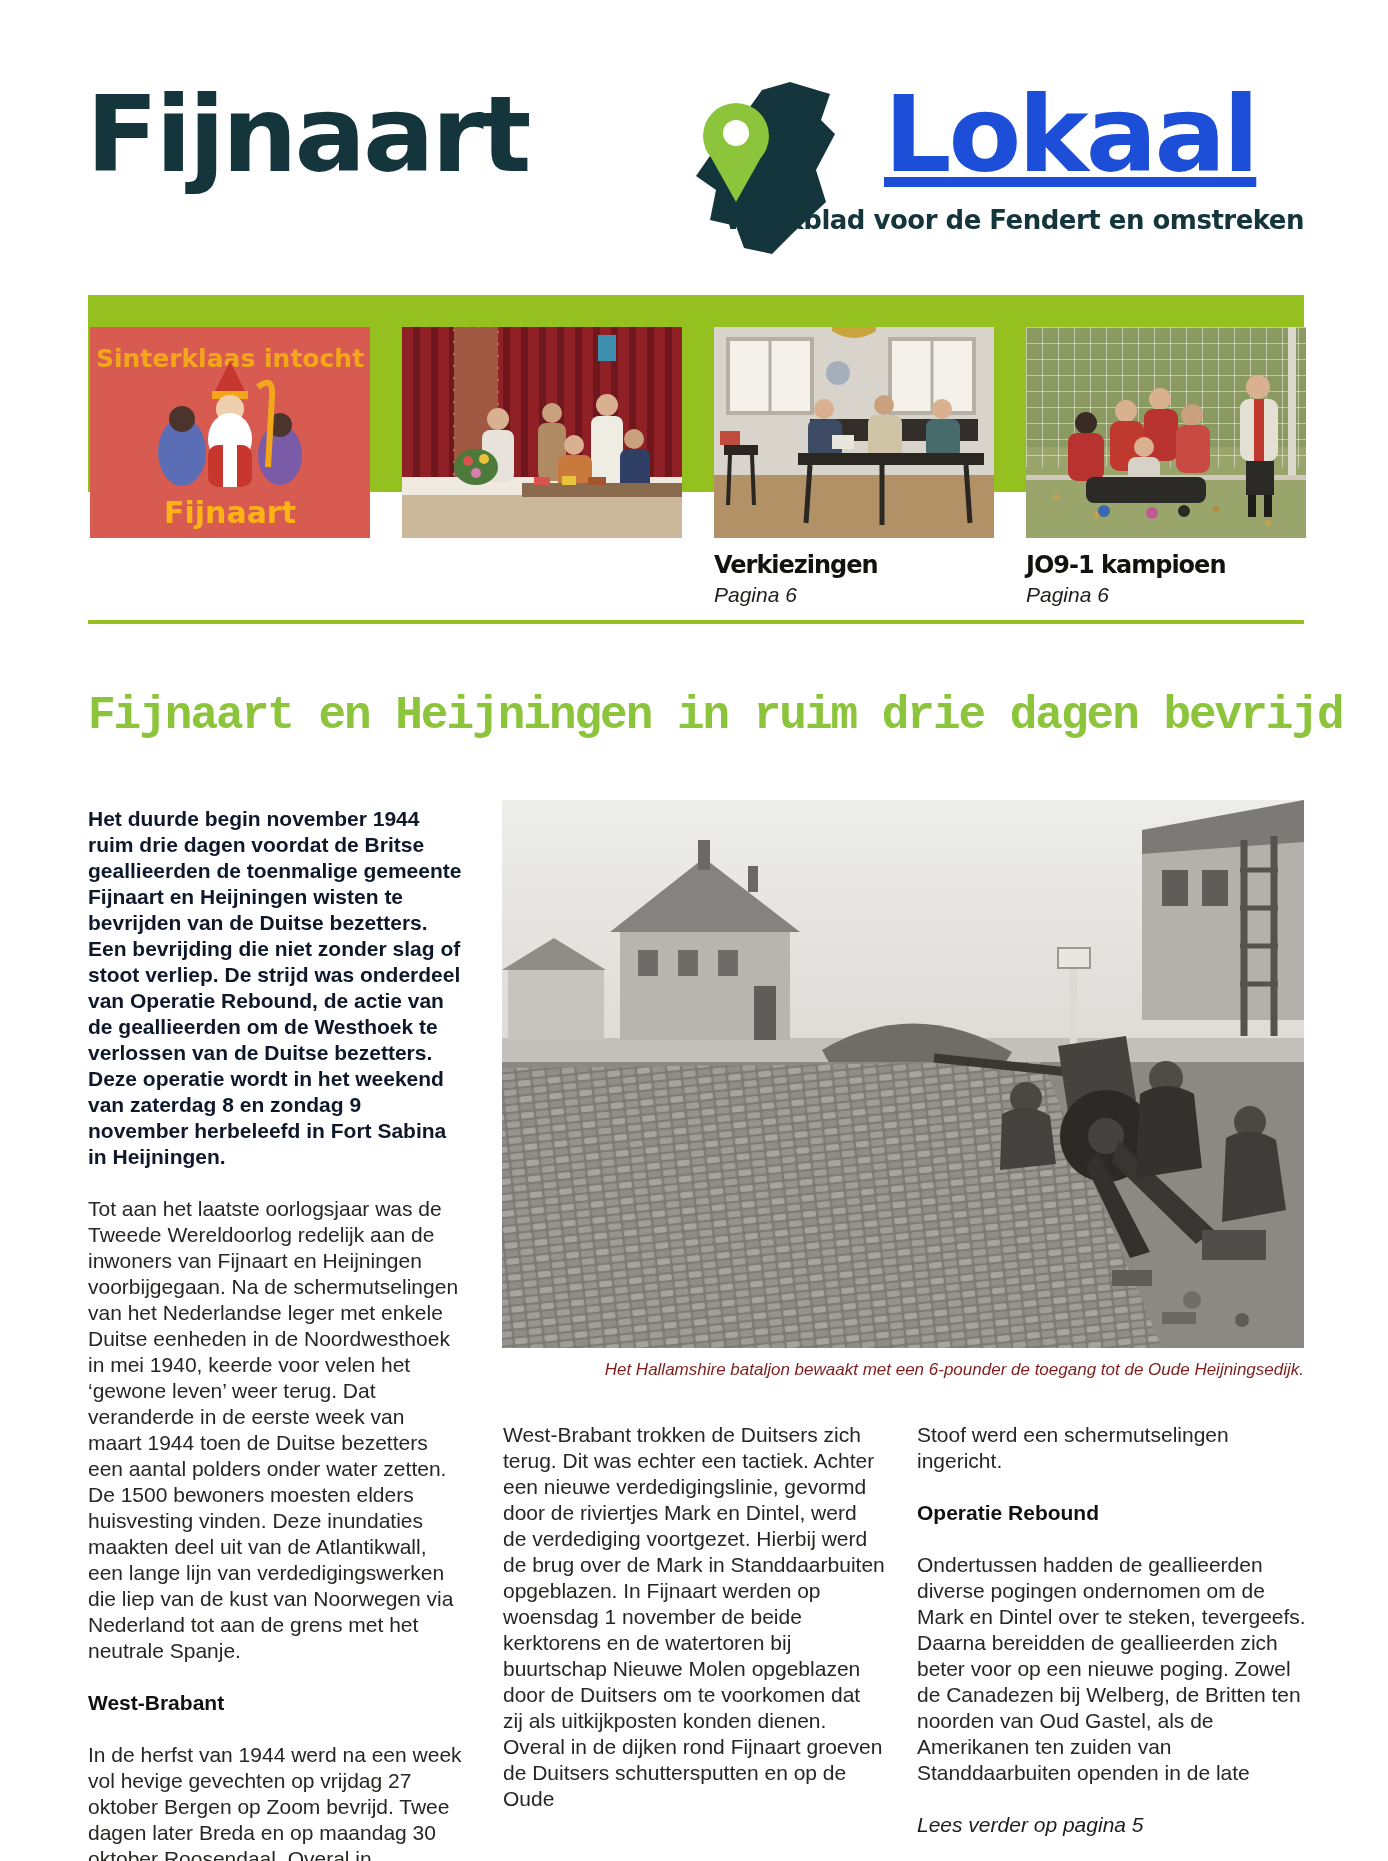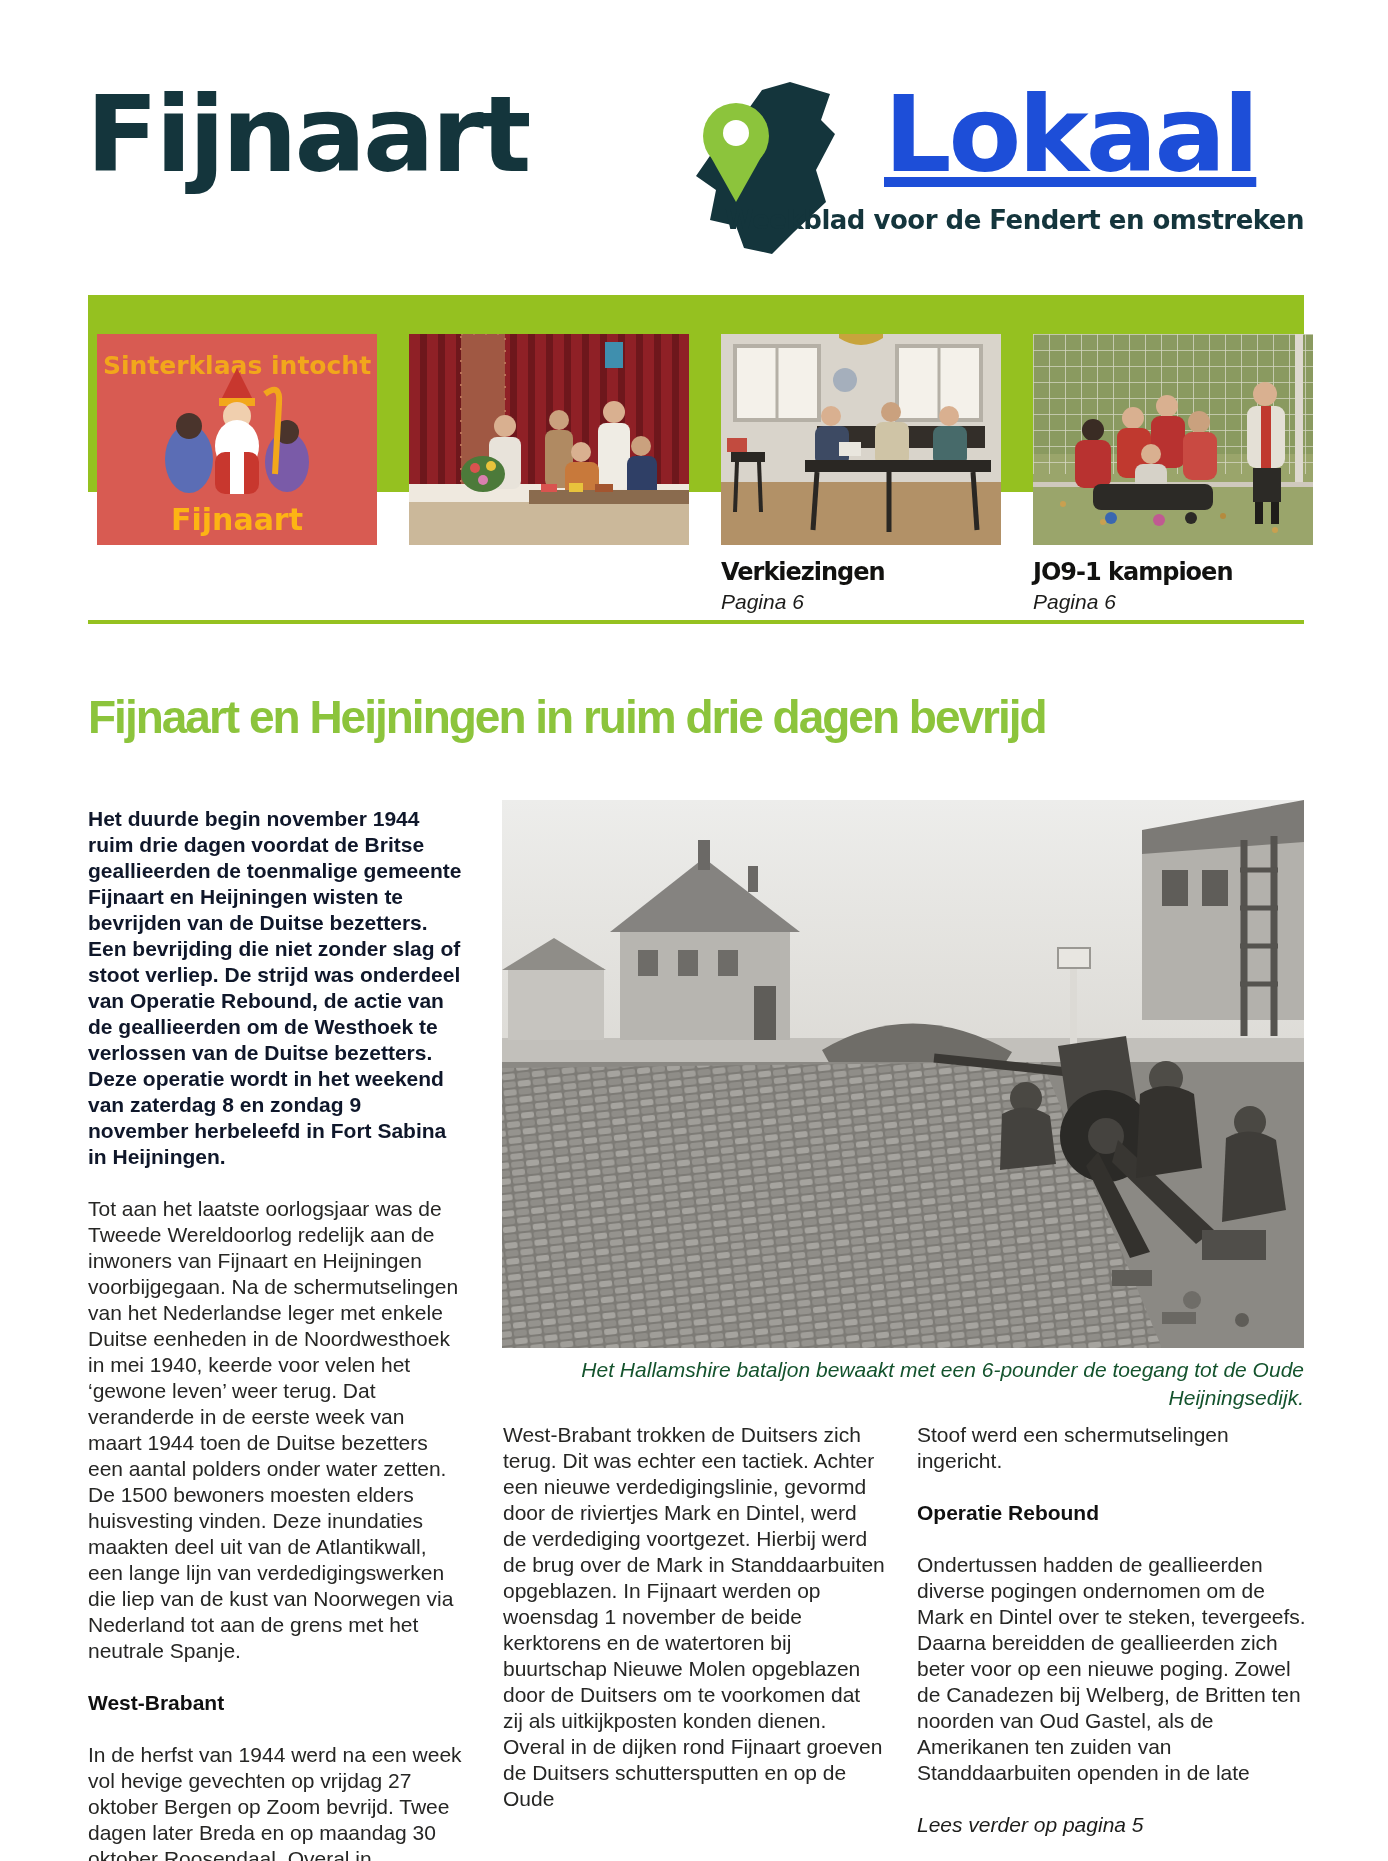--- a/index.html
+++ b/index.html
@@ -10,48 +10,48 @@
   
   .mast-word{font-family:"DejaVu Sans", sans-serif;font-weight:bold;font-size:106px;line-height:1;
              letter-spacing:-3px;white-space:nowrap;}
   .mast-left{left:86px;top:82px;color:#14353c;}
   .mast-right{left:884px;top:82px;color:#1d4ed8;text-decoration:underline;}
   .tagline{right:84px;top:205px;font-family:"DejaVu Sans", sans-serif;font-weight:bold;
            font-size:26px;color:#14353c;letter-spacing:-0.5px;white-space:nowrap;}
 
   
   .green-band{left:88px;top:295px;width:1216px;height:197px;background:#95c120;}
-  .teaser{left:0;top:325px;width:308px;margin:9px;}
+  .teaser{left:0;top:325px;width:308px;margin:2px;}
   .teaser .thumb{width:280px;height:211px;overflow:hidden;display:block;}
   .teaser-title{font-family:"DejaVu Sans", sans-serif;font-weight:bold;font-size:24px;
                 letter-spacing:-1px;color:#121210;margin-top:14px;line-height:1.1;white-space:nowrap;}
   .teaser-page{font-style:italic;font-size:21px;color:#1c1c1a;margin-top:5px;}
 
   .green-rule{left:88px;top:620px;width:1216px;height:4px;background:#95c120;}
 
   
   .kicker{left:88px;top:638px;font-family:"DejaVu Sans", sans-serif;font-weight:bold;
           font-size:32px;letter-spacing:-1px;color:#121210;white-space:nowrap;}
-  .headline{left:88px;top:690px;font-family:Liberation Sans, sans-serif;font-weight:bold;
+  .headline{left:88px;top:690px;font-family:Liberation Mono, monospace;font-weight:bold;
             font-size:46px;letter-spacing:-2px;color:#8cc43c;white-space:nowrap;text-align:right;}
 
   
   .col{line-height:26px;font-size:21px;}
   .col p{margin:0 0 26px 0;}
   .col1{left:88px;top:806px;width:374px;}
   .col2{left:503px;top:1422px;width:382px;}
   .col3{left:917px;top:1422px;width:392px;}
   .intro{font-weight:bold;color:#0f172a;}
   .subhead{font-weight:bold;color:#101010;margin:0;}
   .continue{font-style:italic;color:#1c1c1a;}
 
   .photo{left:502px;top:800px;width:802px;height:548px;margin:0;}
   .photo svg{display:block;width:802px;height:548px;}
   .photo-caption{left:502px;top:1356px;width:802px;text-align:right;font-style:italic;
-                 font-size:21px;line-height:28px;color:#14532d;}
+                 font-size:17px;line-height:28px;color:#7f1d1d;}
 </style>
 </head>
 <body>
 
 <div class="page">
 
   <header>
     <div class="abs mast-word mast-left">Fijnaart</div>
 
     <svg class="abs" style="left:632px;top:78px;" width="236" height="178" viewBox="0 0 236 178" aria-hidden="true">

